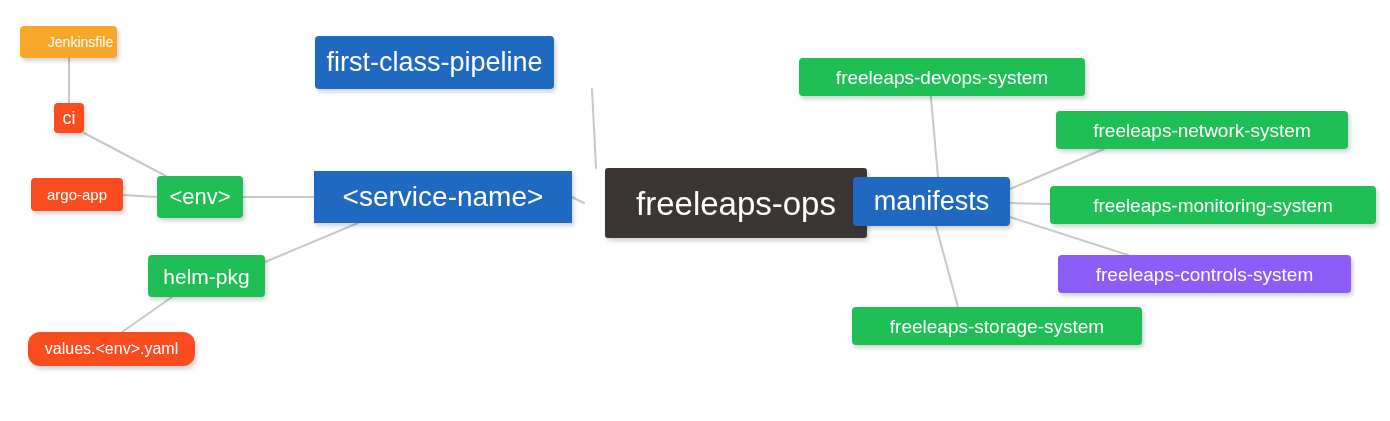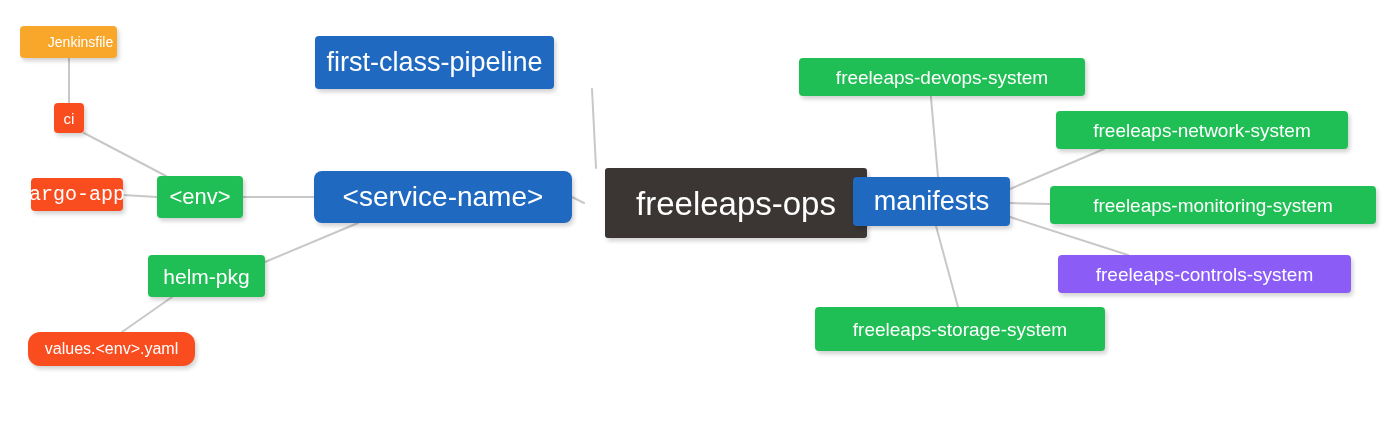--- a/index.html
+++ b/index.html
@@ -54,28 +54,28 @@
       <line x1="69" y1="103" x2="69" y2="58" stroke="#c8c8c8" stroke-width="2" stroke-linecap="round"></line>
       <line x1="172" y1="297" x2="122" y2="332" stroke="#c8c8c8" stroke-width="2" stroke-linecap="round"></line>
       <line x1="938" y1="177" x2="928" y2="64" stroke="#c8c8c8" stroke-width="2" stroke-linecap="round"></line>
       <line x1="1010" y1="189" x2="1104" y2="149" stroke="#c8c8c8" stroke-width="2" stroke-linecap="round"></line>
       <line x1="1010" y1="203" x2="1050" y2="204" stroke="#c8c8c8" stroke-width="2" stroke-linecap="round"></line>
       <line x1="1010" y1="217" x2="1128" y2="255" stroke="#c8c8c8" stroke-width="2" stroke-linecap="round"></line>
       <line x1="936" y1="226" x2="958" y2="307" stroke="#c8c8c8" stroke-width="2" stroke-linecap="round"></line>
     </svg>
   <div id="node-layer">
       <div class="node" style="left: 605px; top: 168px; width: 262px; height: 70px; background: rgb(59, 54, 51); font-size: 33px; border-radius: 3px; color: rgb(255, 255, 255);">freeleaps-ops</div>
-      <div class="node" style="left: 314px; top: 171px; width: 258px; height: 52px; background: rgb(32, 105, 192); font-size: 28px; border-radius: 8px; color: rgb(255, 255, 255);">&lt;service-name&gt;</div>
+      <div class="node" style="left: 314px; top: 171px; width: 258px; height: 52px; background: rgb(32, 105, 192); font-size: 28px; border-radius: 0; color: rgb(255, 255, 255);">&lt;service-name&gt;</div>
       <div class="node" style="left: 853px; top: 177px; width: 157px; height: 49px; background: rgb(32, 105, 192); font-size: 27px; border-radius: 4px; color: rgb(255, 255, 255);">manifests</div>
       <div class="node" style="left: 315px; top: 36px; width: 239px; height: 53px; background: rgb(32, 105, 192); font-size: 27px; border-radius: 4px; color: rgb(255, 255, 255);">first-class-pipeline</div>
       <div class="node" style="left: 157px; top: 176px; width: 86px; height: 42px; background: rgb(32, 191, 85); font-size: 22px; border-radius: 4px; color: rgb(255, 255, 255);">&lt;env&gt;</div>
-      <div class="node" style="left: 54px; top: 103px; width: 30px; height: 30px; background: rgb(249, 77, 32); font-size: 15px; border-radius: 4px; color: rgb(255, 255, 255);">ci</div>
+      <div class="node" style="left: 54px; top: 103px; width: 30px; height: 30px; background: rgb(249, 77, 32); font-size: 18px; border-radius: 4px; color: rgb(255, 255, 255);">ci</div>
       <div class="node" style="left: 20px; top: 26px; width: 97px; height: 32px; background: rgb(249, 167, 43); font-size: 14px; border-radius: 4px; color: rgb(255, 255, 255); padding-left: 24px;">Jenkinsfile</div>
-      <div class="node" style="left: 31px; top: 178px; width: 92px; height: 33px; background: rgb(249, 77, 32); font-size: 20px; border-radius: 4px; color: rgb(255, 255, 255); font-family: Liberation Mono, monospace;">argo-app</div>
+      <div class="node" style="left: 31px; top: 178px; width: 92px; height: 33px; background: rgb(249, 77, 32); font-size: 15px; border-radius: 4px; color: rgb(255, 255, 255);">argo-app</div>
       <div class="node" style="left: 148px; top: 255px; width: 117px; height: 42px; background: rgb(32, 191, 85); font-size: 21px; border-radius: 4px; color: rgb(255, 255, 255);">helm-pkg</div>
       <div class="node" style="left: 28px; top: 332px; width: 167px; height: 34px; background: rgb(249, 77, 32); font-size: 16px; border-radius: 12px; color: rgb(255, 255, 255);">values.&lt;env&gt;.yaml</div>
       <div class="node" style="left: 799px; top: 26px; width: 286px; height: 38px; background: rgb(32, 191, 85); font-size: 19px; border-radius: 4px; color: rgb(255, 255, 255); margin-top: 32px;">freeleaps-devops-system</div>
       <div class="node" style="left: 1056px; top: 111px; width: 292px; height: 38px; background: rgb(32, 191, 85); font-size: 19px; border-radius: 4px; color: rgb(255, 255, 255);">freeleaps-network-system</div>
       <div class="node" style="left: 1050px; top: 186px; width: 326px; height: 38px; background: rgb(32, 191, 85); font-size: 19px; border-radius: 4px; color: rgb(255, 255, 255);">freeleaps-monitoring-system</div>
       <div class="node" style="left: 1058px; top: 255px; width: 293px; height: 38px; background: #8b5cf6; font-size: 19px; border-radius: 4px; color: rgb(255, 255, 255);">freeleaps-controls-system</div>
-      <div class="node" style="left: 815px; top: 307px; width: 290px; height: 44px; background: rgb(32, 191, 85); font-size: 19px; border-radius: 4px; color: rgb(255, 255, 255);">freeleaps-storage-system</div>
+      <div class="node" style="left: 852px; top: 307px; width: 290px; height: 38px; background: rgb(32, 191, 85); font-size: 19px; border-radius: 4px; color: rgb(255, 255, 255);">freeleaps-storage-system</div>
     </div>
 </div>
 
 </body></html>

